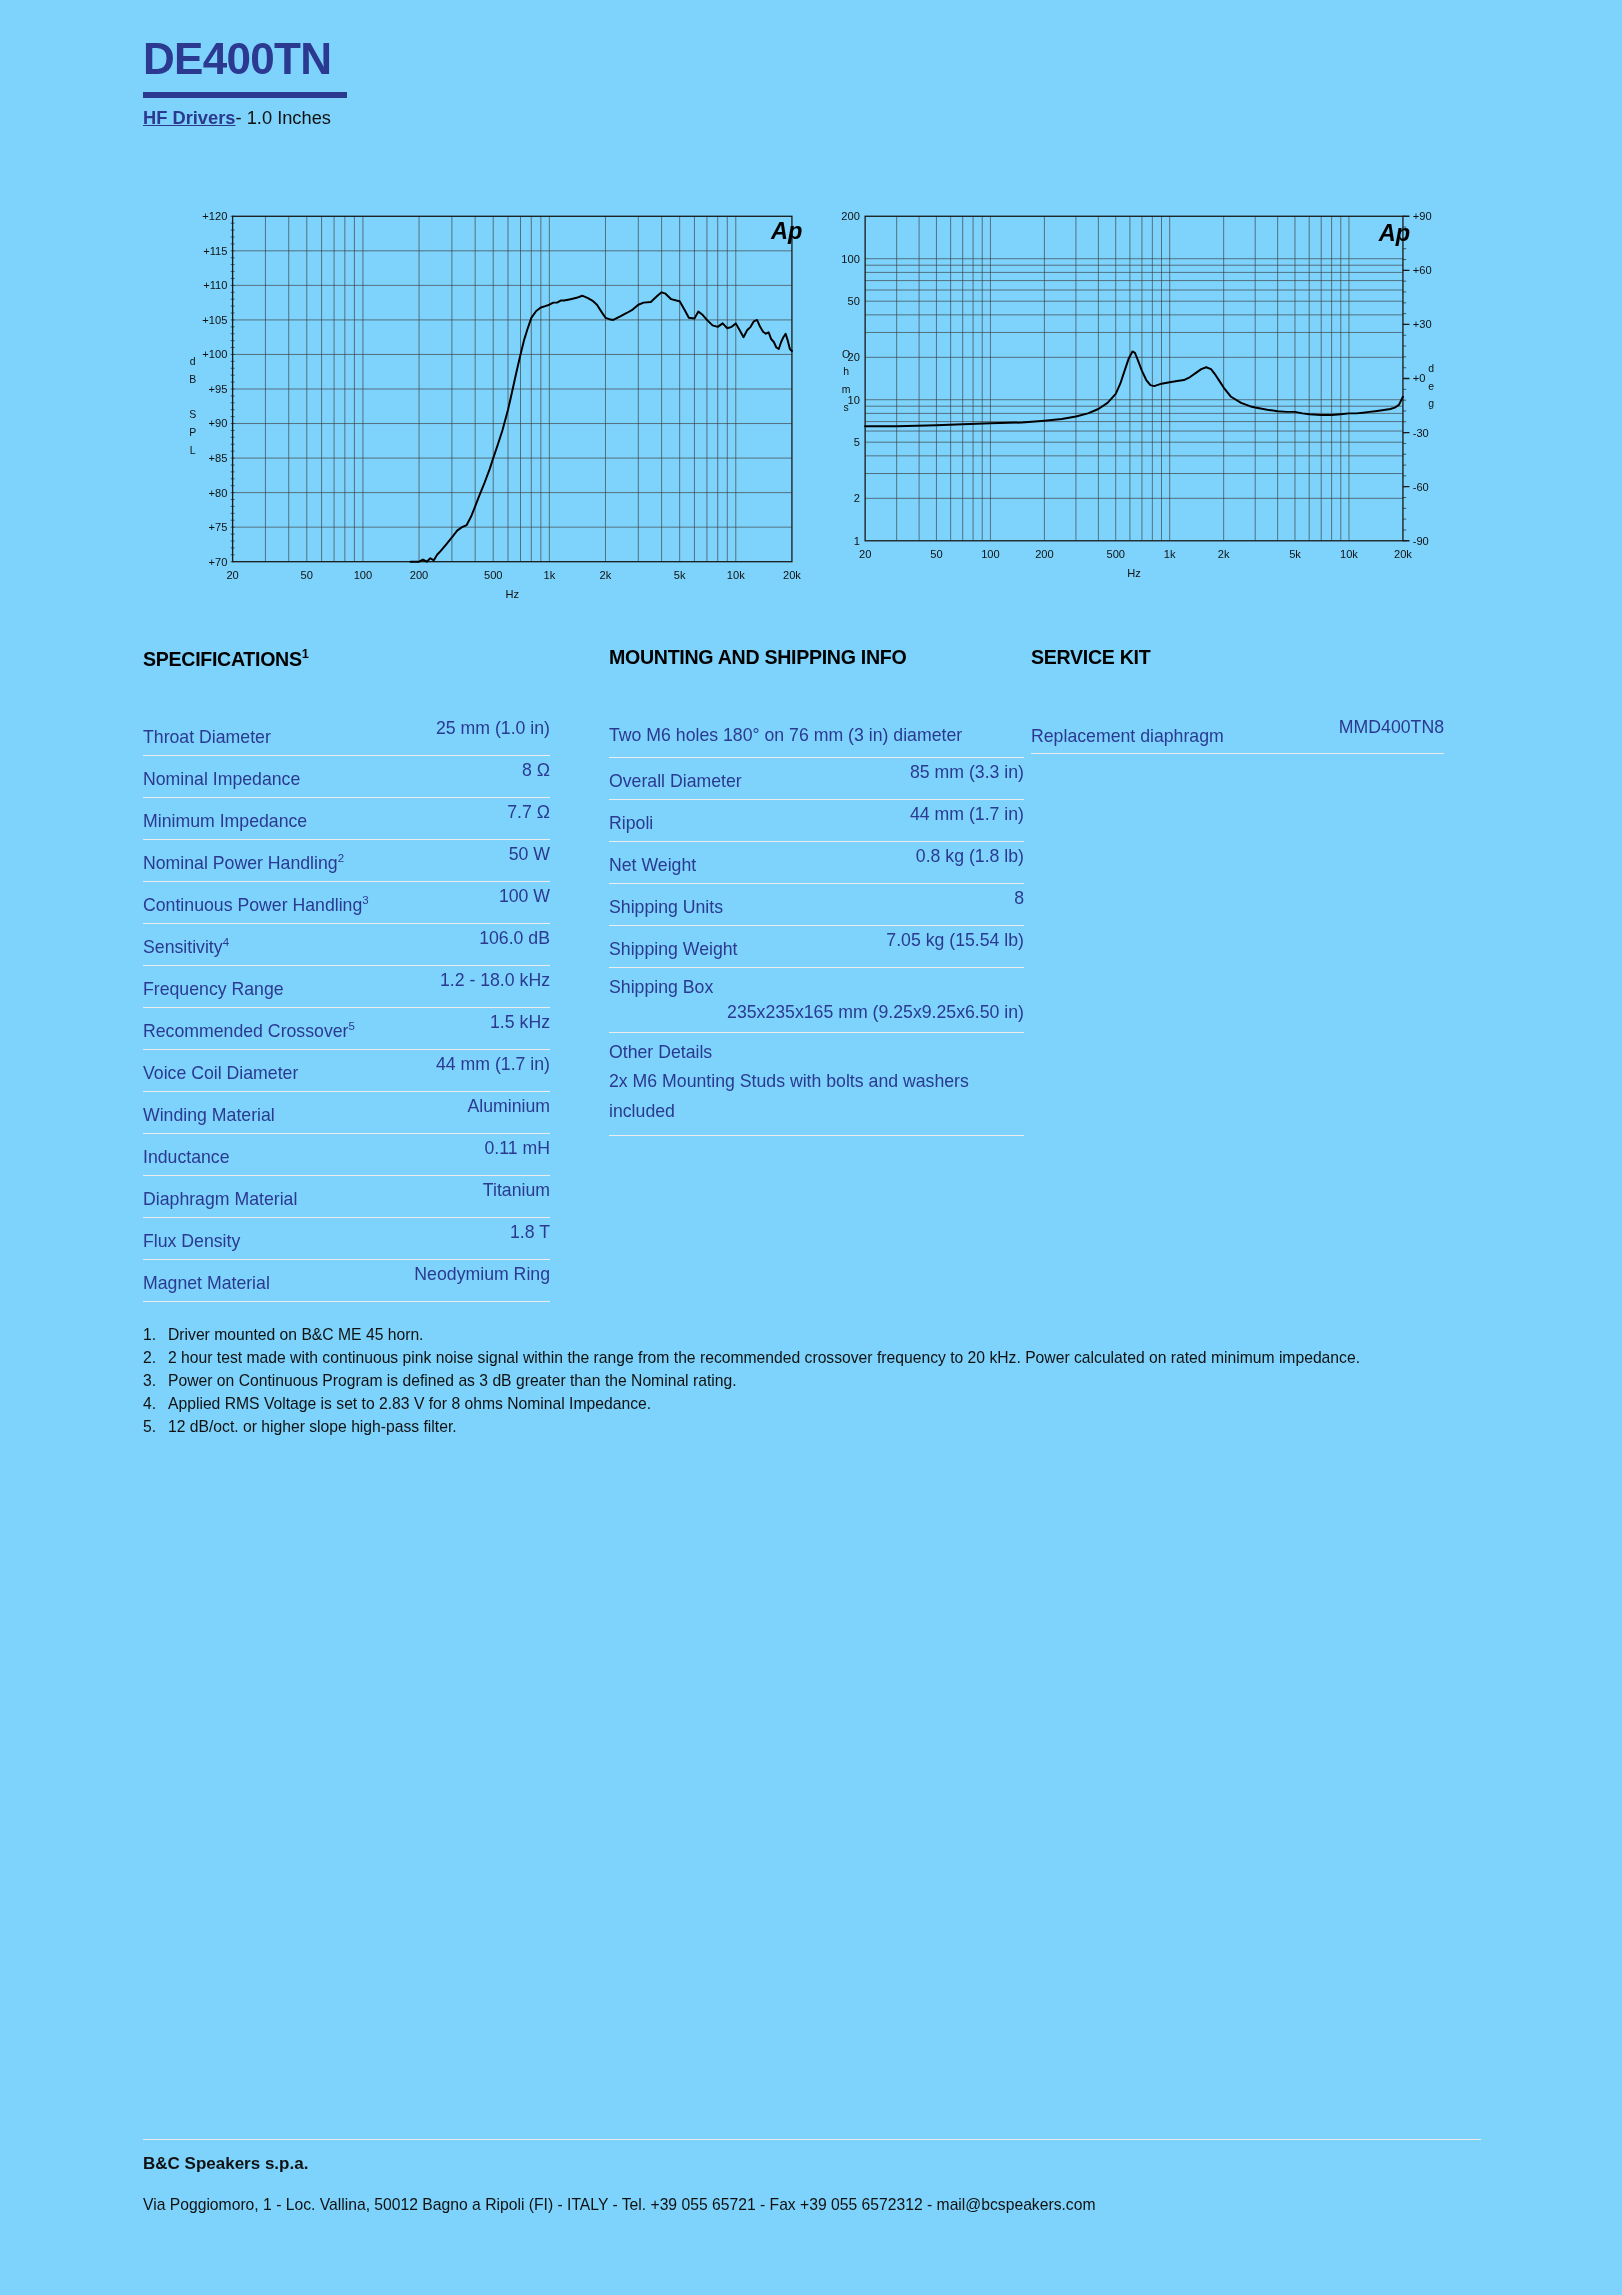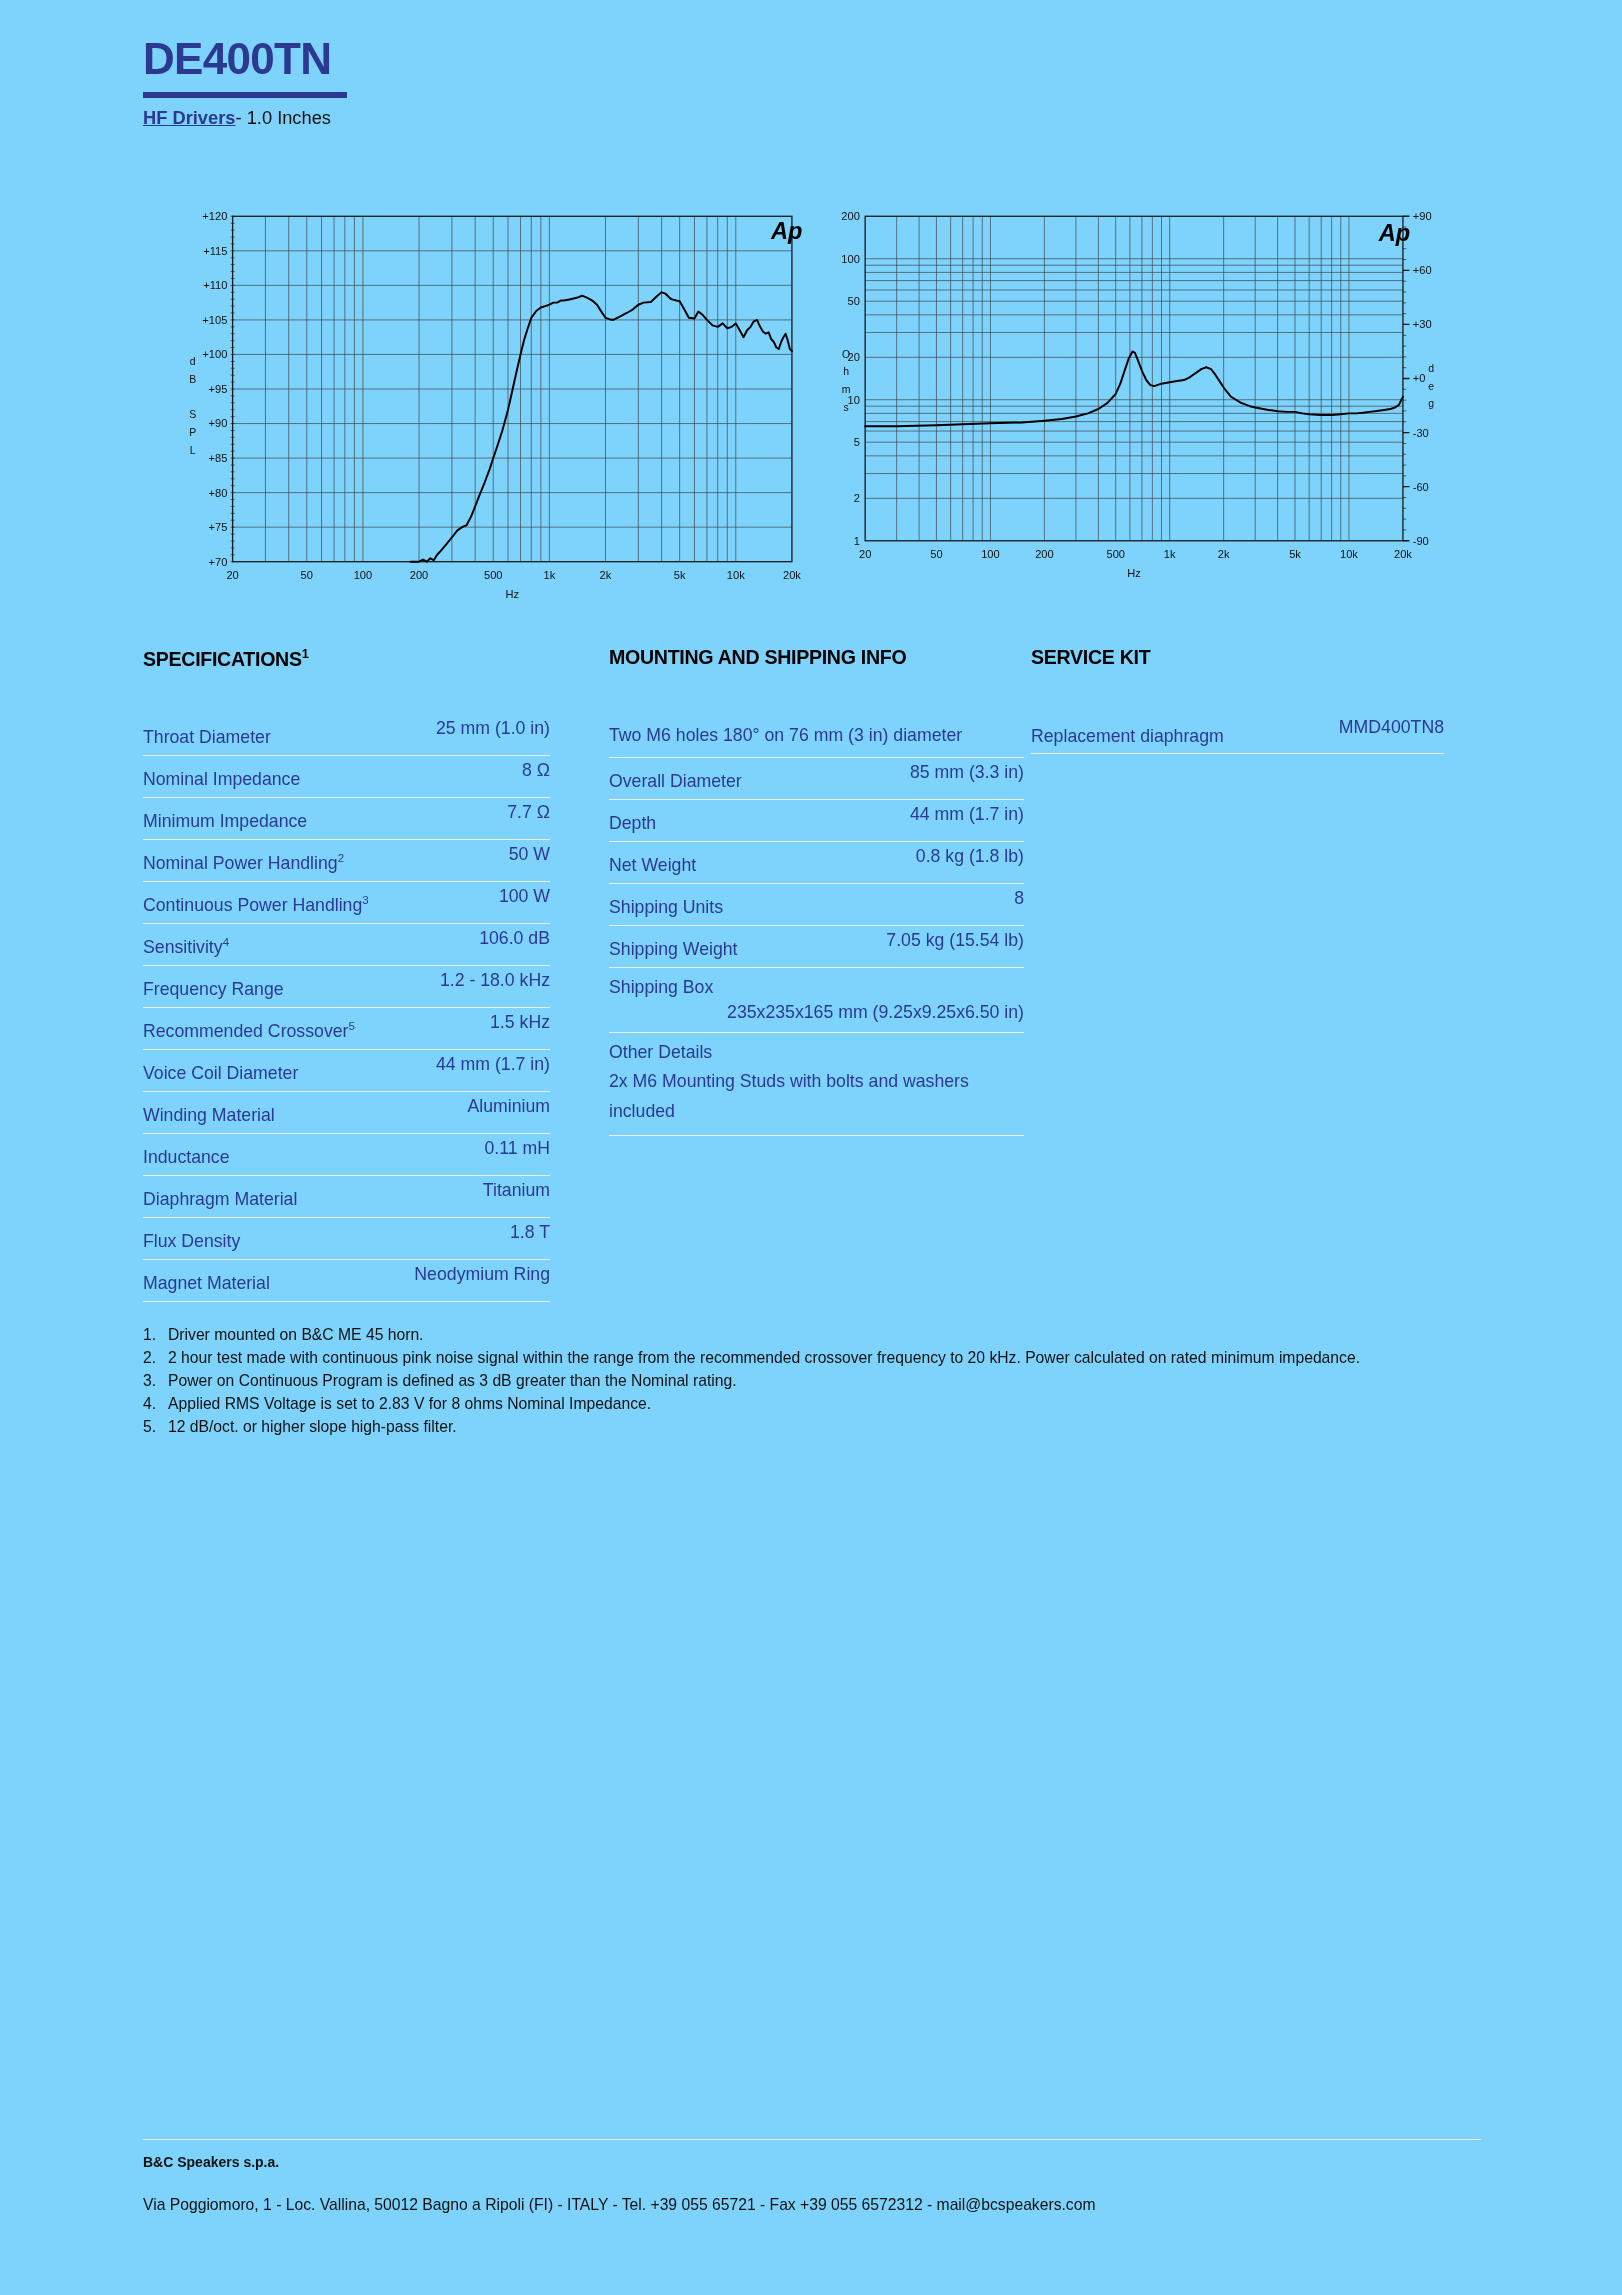--- a/index.html
+++ b/index.html
@@ -37,21 +37,21 @@
   .blockrow .btext{display:block;text-align:left;margin-top:2.6px;line-height:30px;}
 
   
   .notes{position:absolute;left:143px;top:1323px;width:1357px;font-size:15.7px;line-height:23px;color:#111;}
   .note-item{display:flex;}
   .note-item .num{width:25px;flex:none;}
   .note-item .txt{flex:1;}
 
   
   .footer-rule{position:absolute;left:143px;top:2139px;width:1338px;height:1.3px;background:#ececea;}
-  .company{position:absolute;left:143px;top:2154px;font-size:14px;font-weight:bold;color:#111;}
+  .company{position:absolute;left:143px;top:2154px;font-size:17px;font-weight:bold;color:#111;}
   .address{position:absolute;left:143px;top:2196px;font-size:15.7px;color:#111;}
 </style>
 </head>
 <body>
 
 <div id="page">
 
   <h1 class="model-title">DE400TN</h1>
   <div class="title-rule"></div>
   <div class="subtitle">
@@ -202,21 +202,21 @@
     <h2>MOUNTING AND SHIPPING INFO</h2>
     <div class="rows">
       <div class="noterow">Two M6 holes 180° on 76 mm (3 in) diameter</div>
       <div>
 
       <div class="trow">
             <span class="lbl"><span>Overall Diameter</span></span>
             <span class="val">85 mm (3.3 in)</span>
           </div>
           <div class="trow">
-            <span class="lbl"><span>Depth</span></span>
+            <span class="lbl"><span>Ripoli</span></span>
             <span class="val">44 mm (1.7 in)</span>
           </div>
           <div class="trow">
             <span class="lbl"><span>Net Weight</span></span>
             <span class="val">0.8 kg (1.8 lb)</span>
           </div>
           <div class="trow">
             <span class="lbl"><span>Shipping Units</span></span>
             <span class="val">8</span>
           </div>

